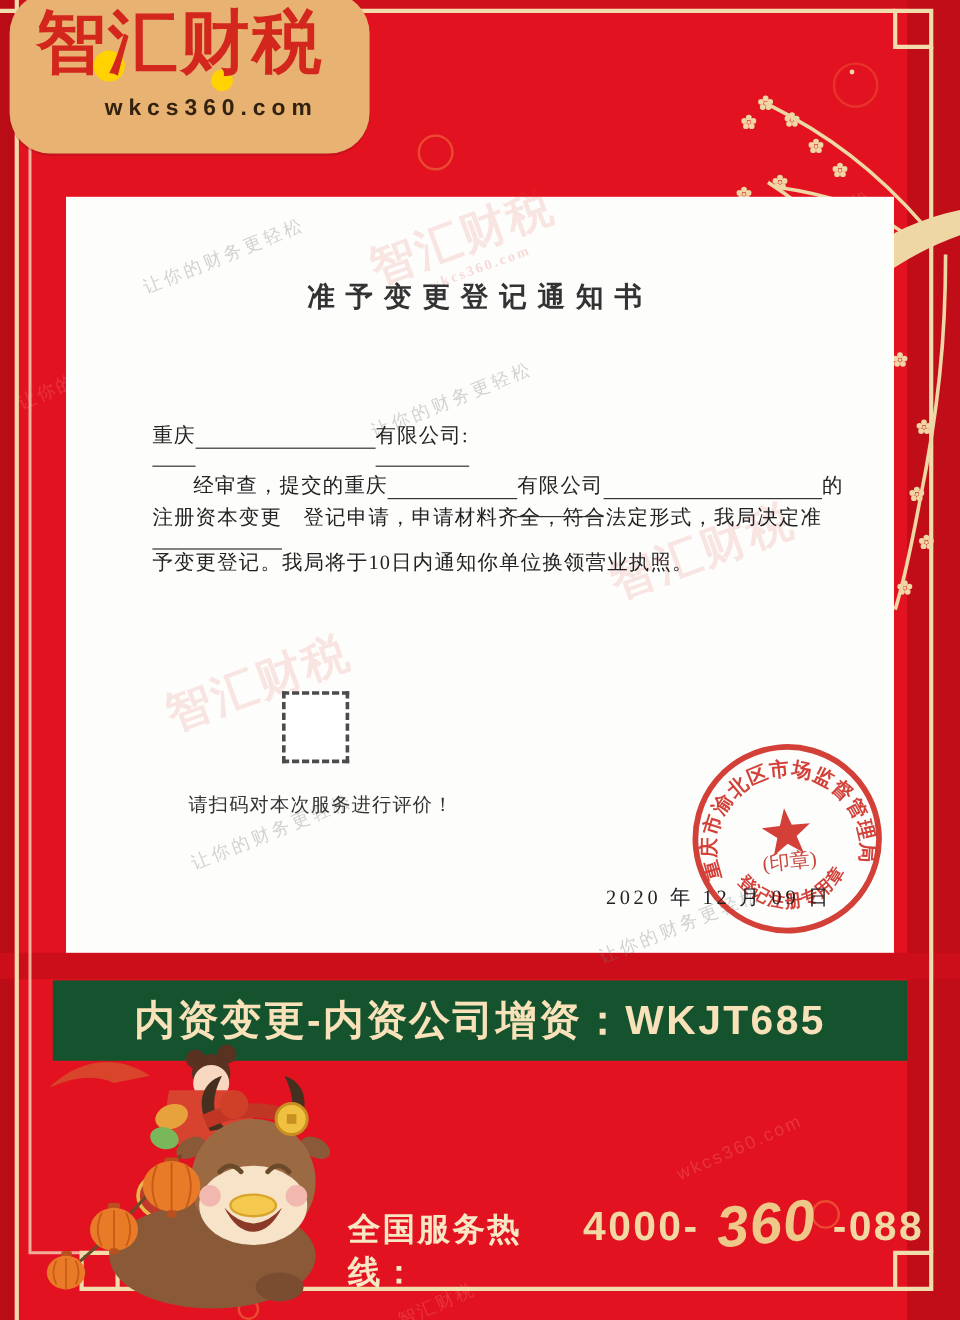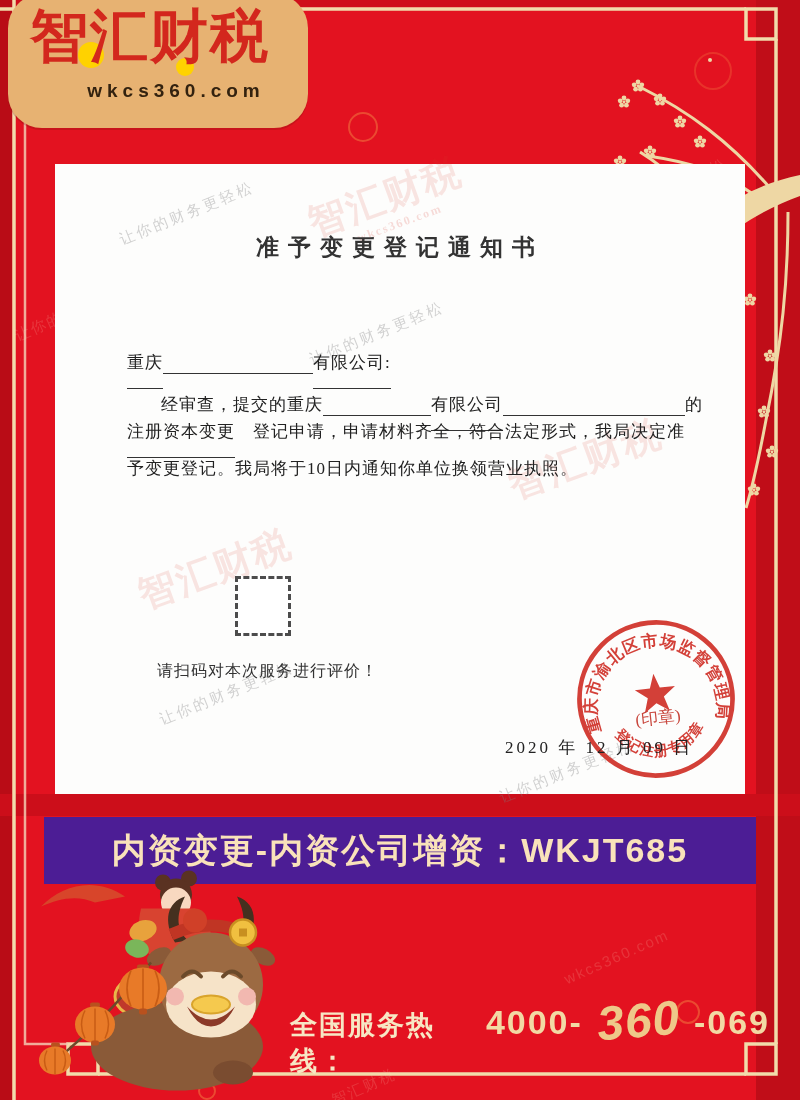--- a/index.html
+++ b/index.html
@@ -49,21 +49,21 @@
   .doc-date{position:absolute;left:450px;top:572px;font-size:17px;letter-spacing:3px;color:#222;}
   .wm-doc{position:absolute;font-size:15px;color:rgba(125,125,125,.34);white-space:nowrap;
           transform:rotate(-22deg);letter-spacing:3px;
           font-family:"Liberation Sans","DejaVu Sans",sans-serif;}
   .wm-logo-red{position:absolute;font-size:38px;font-weight:bold;white-space:nowrap;
           color:rgba(214,62,50,.13);transform:rotate(-20deg);letter-spacing:2px;
           font-family:"Liberation Sans","DejaVu Sans",sans-serif;}
   .wm-dom-red{position:absolute;font-size:12px;font-weight:bold;white-space:nowrap;
           color:rgba(214,62,50,.18);transform:rotate(-20deg);letter-spacing:2px;}
   
-  .banner{left:44px;top:817px;width:712px;height:67px;background:#4c1d95;
+  .banner{left:44px;top:817px;width:712px;height:67px;background:#14532d;
           display:flex;align-items:center;justify-content:center;}
   .banner span{font-size:34px;font-weight:bold;color:#f9e2ba;letter-spacing:2px;
                white-space:nowrap;}
   
   .hotline{left:290px;top:990px;width:480px;display:flex;align-items:baseline;
            justify-content:center;gap:14px;}
   .hl-label{font-size:27px;font-weight:bold;color:#f7e7c4;letter-spacing:2px;}
   .hl-num{font-size:34px;font-weight:bold;color:#f2d9a4;letter-spacing:2px;}
   .hl-360{font-size:48px;font-weight:bold;font-style:italic;color:#eec889;
           display:inline-block;transform:rotate(-5deg);letter-spacing:1px;position:relative;top:3px;}
@@ -267,16 +267,16 @@
       <rect x="26" y="178" width="9" height="5" rx="2" fill="#b8511e"></rect>
       <ellipse cx="30" cy="196" rx="16" ry="14" fill="#e87a28"></ellipse>
       <path d="M22,186 q-5,10 0,20 M30,184 v26 M38,186 q5,10 0,20" stroke="#c85c14" stroke-width="1.4" fill="none"></path>
     </g>
   </svg>
 
   <div class="abs hotline">
     <span class="hl-label">全国服务热线：</span>
     <span class="hl-num">4000-</span>
     <span class="hl-360">360</span>
-    <span class="hl-num">-069</span>
+    <span class="hl-num">-088</span>
   </div>
 
 </div>
 
 </body></html>

